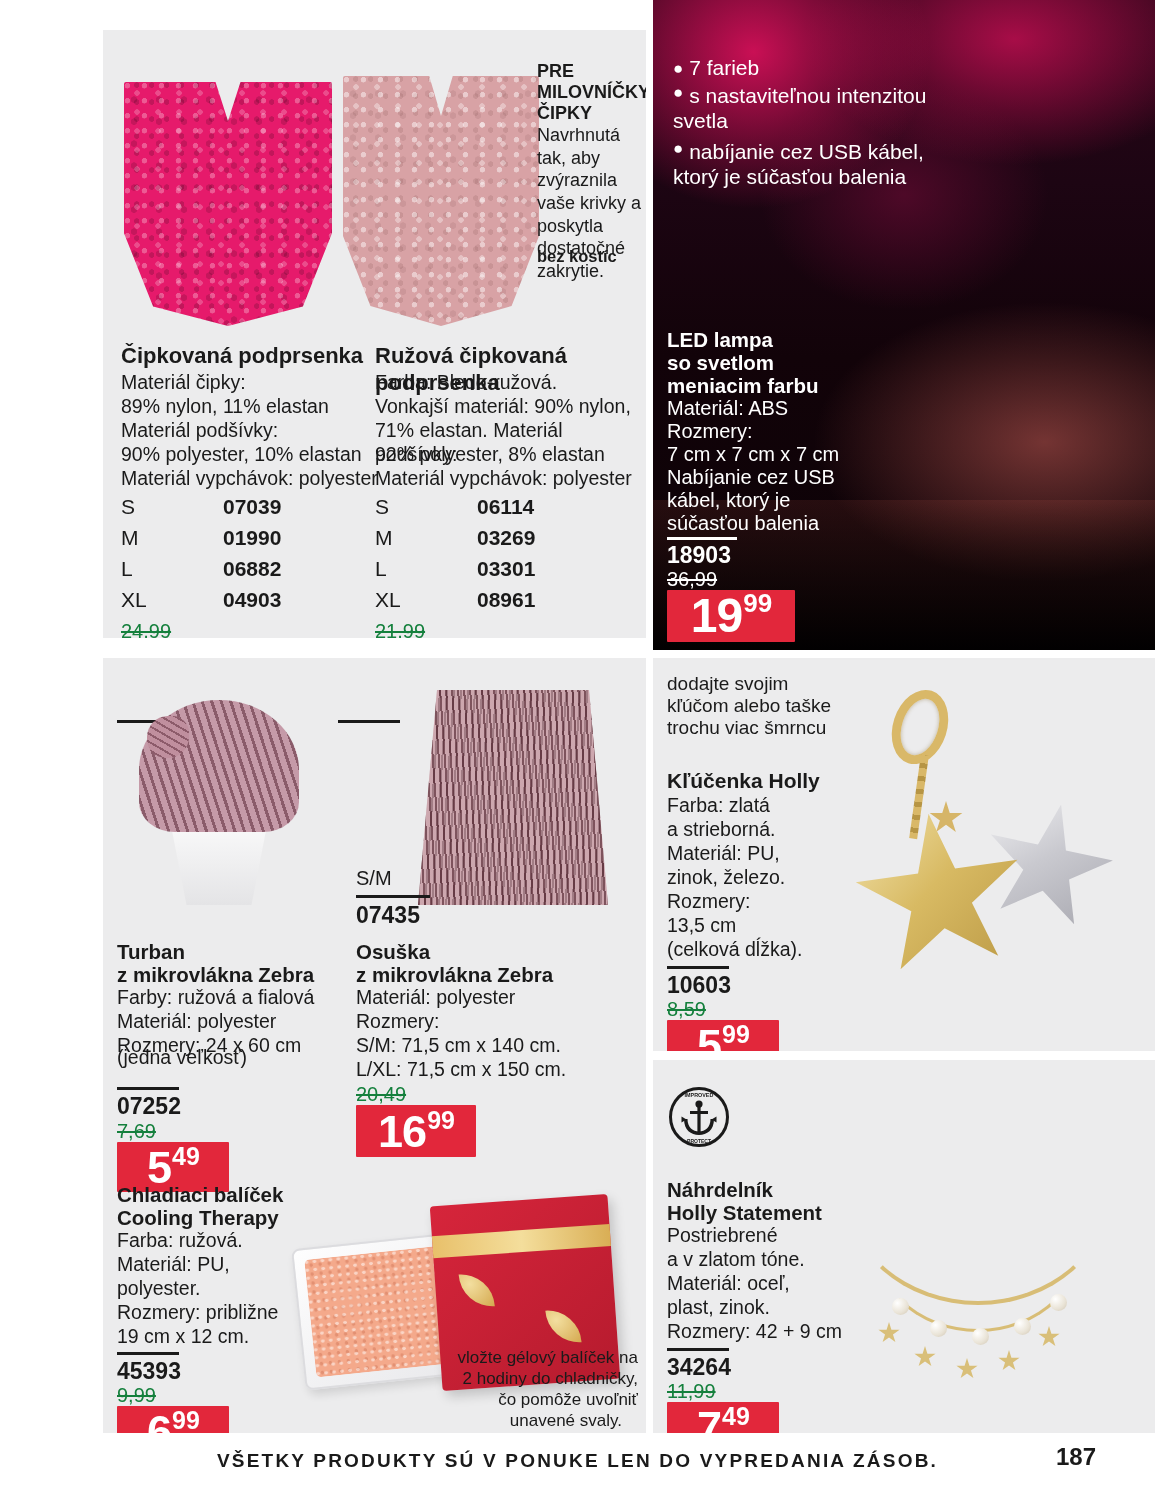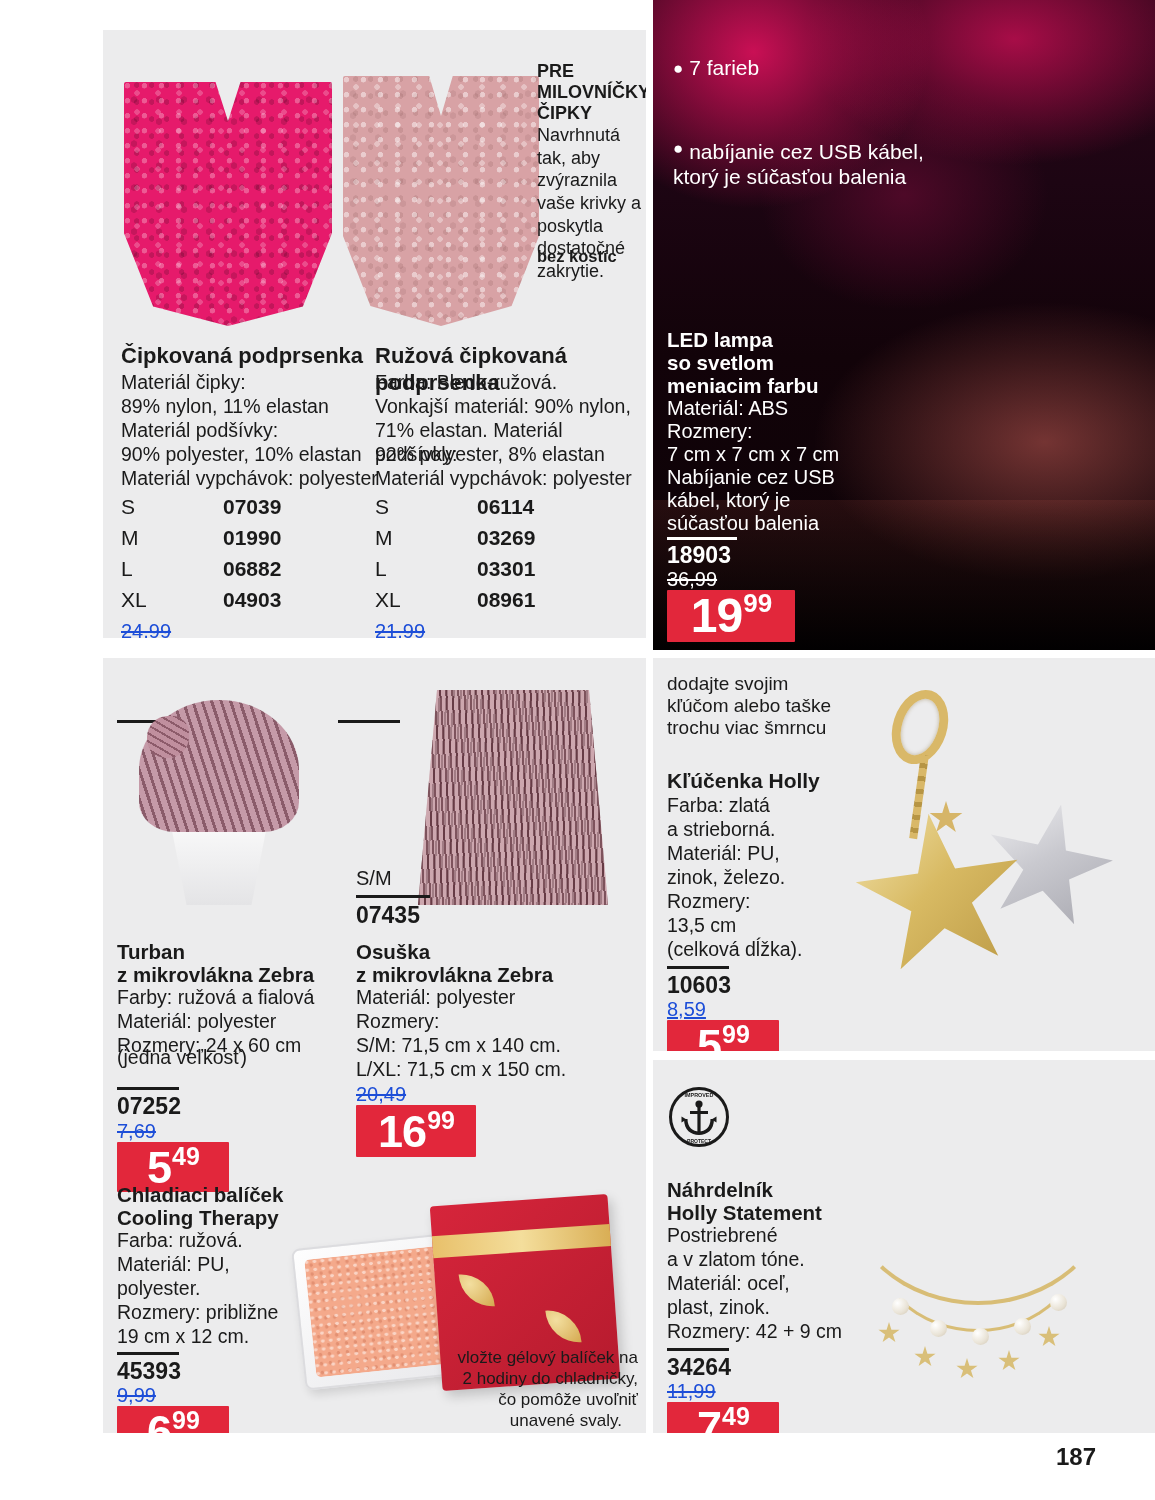--- a/index.html
+++ b/index.html
@@ -34,21 +34,21 @@
     position:absolute; background:#e2273b; color:#fff;
     display:flex; align-items:center; justify-content:center;
     font-weight:700; border-radius:1px;
   }
   .pricebox .int { font-size:45px; line-height:1; letter-spacing:-1px; }
   .pricebox .dec { font-size:25px; line-height:1; vertical-align:super;
                    position:relative; top:-11px; left:1px; font-weight:700; }
   .pricebox.lg .int { font-size:48px; }
   .pricebox.lg .dec { font-size:26px; top:-13px; }
 
-  .oldprice { position:absolute; font-size:20px; color:#1d4ed8; text-decoration:line-through; }
+  .oldprice { position:absolute; font-size:20px; color:#15803d; text-decoration:line-through; }
   .sizerow { position:absolute; font-size:21px; color:#1a1a1a; }
 
   .bra-wrap { position:absolute; }
   .bra {
     position:absolute; border-radius: 2px;
   }
 
   
   .lace-pink {
     background-color:#e61a6b;
@@ -252,20 +252,24 @@
   </div>
 
   <div class="panel p-tr">
     <div class="hero-bg"></div>
     <div class="surface"></div>
 
     <div class="txt white" style="left:20px; top:55px; font-size:21px;">
       <span style="font-size:17px; vertical-align:middle;">●</span>
       <span>7 farieb</span>
     </div>
+    <div class="txt white" style="left:20px; top:83px; width:290px; font-size:21px; line-height:1.2;">
+      <span style="font-size:17px; vertical-align:top;">●</span>
+      <span>s nastaviteľnou intenzitou svetla</span>
+    </div>
     <div class="txt white" style="left:20px; top:139px; width:300px; font-size:21px; line-height:1.2;">
       <span style="font-size:17px; vertical-align:top;">●</span>
       <span>nabíjanie cez USB kábel, ktorý je súčasťou balenia</span>
     </div>
 
     <div class="txt white b" style="left:14px; top:327px; font-size:20.5px;">LED lampa</div>
     <div class="txt white b" style="left:14px; top:350px; font-size:20.5px;">so svetlom</div>
     <div class="txt white b" style="left:14px; top:373px; font-size:20.5px;">meniacim farbu</div>
     <div class="txt white" style="left:14px; top:396px; font-size:20px;">Materiál: ABS</div>
     <div class="txt white" style="left:14px; top:419px; font-size:20px;">Rozmery:</div>
@@ -375,21 +379,21 @@
     <div class="txt b" style="left:14px; top:110px; font-size:21px;">Kľúčenka Holly</div>
     <div class="txt desc" style="left:14px; top:135px;">Farba: zlatá</div>
     <div class="txt desc" style="left:14px; top:159px;">a strieborná.</div>
     <div class="txt desc" style="left:14px; top:183px;">Materiál: PU,</div>
     <div class="txt desc" style="left:14px; top:207px;">zinok, železo.</div>
     <div class="txt desc" style="left:14px; top:231px;">Rozmery:</div>
     <div class="txt desc" style="left:14px; top:255px;">13,5 cm</div>
     <div class="txt desc" style="left:14px; top:279px;">(celková dĺžka).</div>
     <div class="rule" style="left:14px; top:308px; width:62px;"></div>
     <div class="txt b" style="left:14px; top:313px; font-size:23px;">10603</div>
-    <div class="oldprice" style="left:14px; top:340px;text-decoration:underline;">8,59</div>
+    <div class="oldprice" style="left:14px; top:340px;">8,59</div>
     <div class="pricebox" style="left:14px; top:362px; width:112px; height:50px;">
       <span class="int">5</span>
       <span class="dec">99</span>
     </div>
   </div>
 
   <div class="panel p-br">
 
     <div class="anchor-badge" style="left:15px; top:26px;">
       <svg viewBox="0 0 62 62" width="62" height="62" aria-hidden="true">
@@ -429,15 +433,18 @@
     <div class="txt desc" style="left:14px; top:259px;">Rozmery: 42 + 9 cm</div>
     <div class="rule" style="left:14px; top:288px; width:62px;"></div>
     <div class="txt b" style="left:14px; top:293px; font-size:23px;">34264</div>
     <div class="oldprice" style="left:14px; top:320px;">11,99</div>
     <div class="pricebox" style="left:14px; top:342px; width:112px; height:50px;">
       <span class="int">7</span>
       <span class="dec">49</span>
     </div>
   </div>
 
+  <div class="footer">
+    <span class="footer-text">VŠETKY PRODUKTY SÚ V PONUKE LEN DO VYPREDANIA ZÁSOB.</span>
+  </div>
   <div class="pagenum">187</div>
 
 </div>
 
 </body></html>

